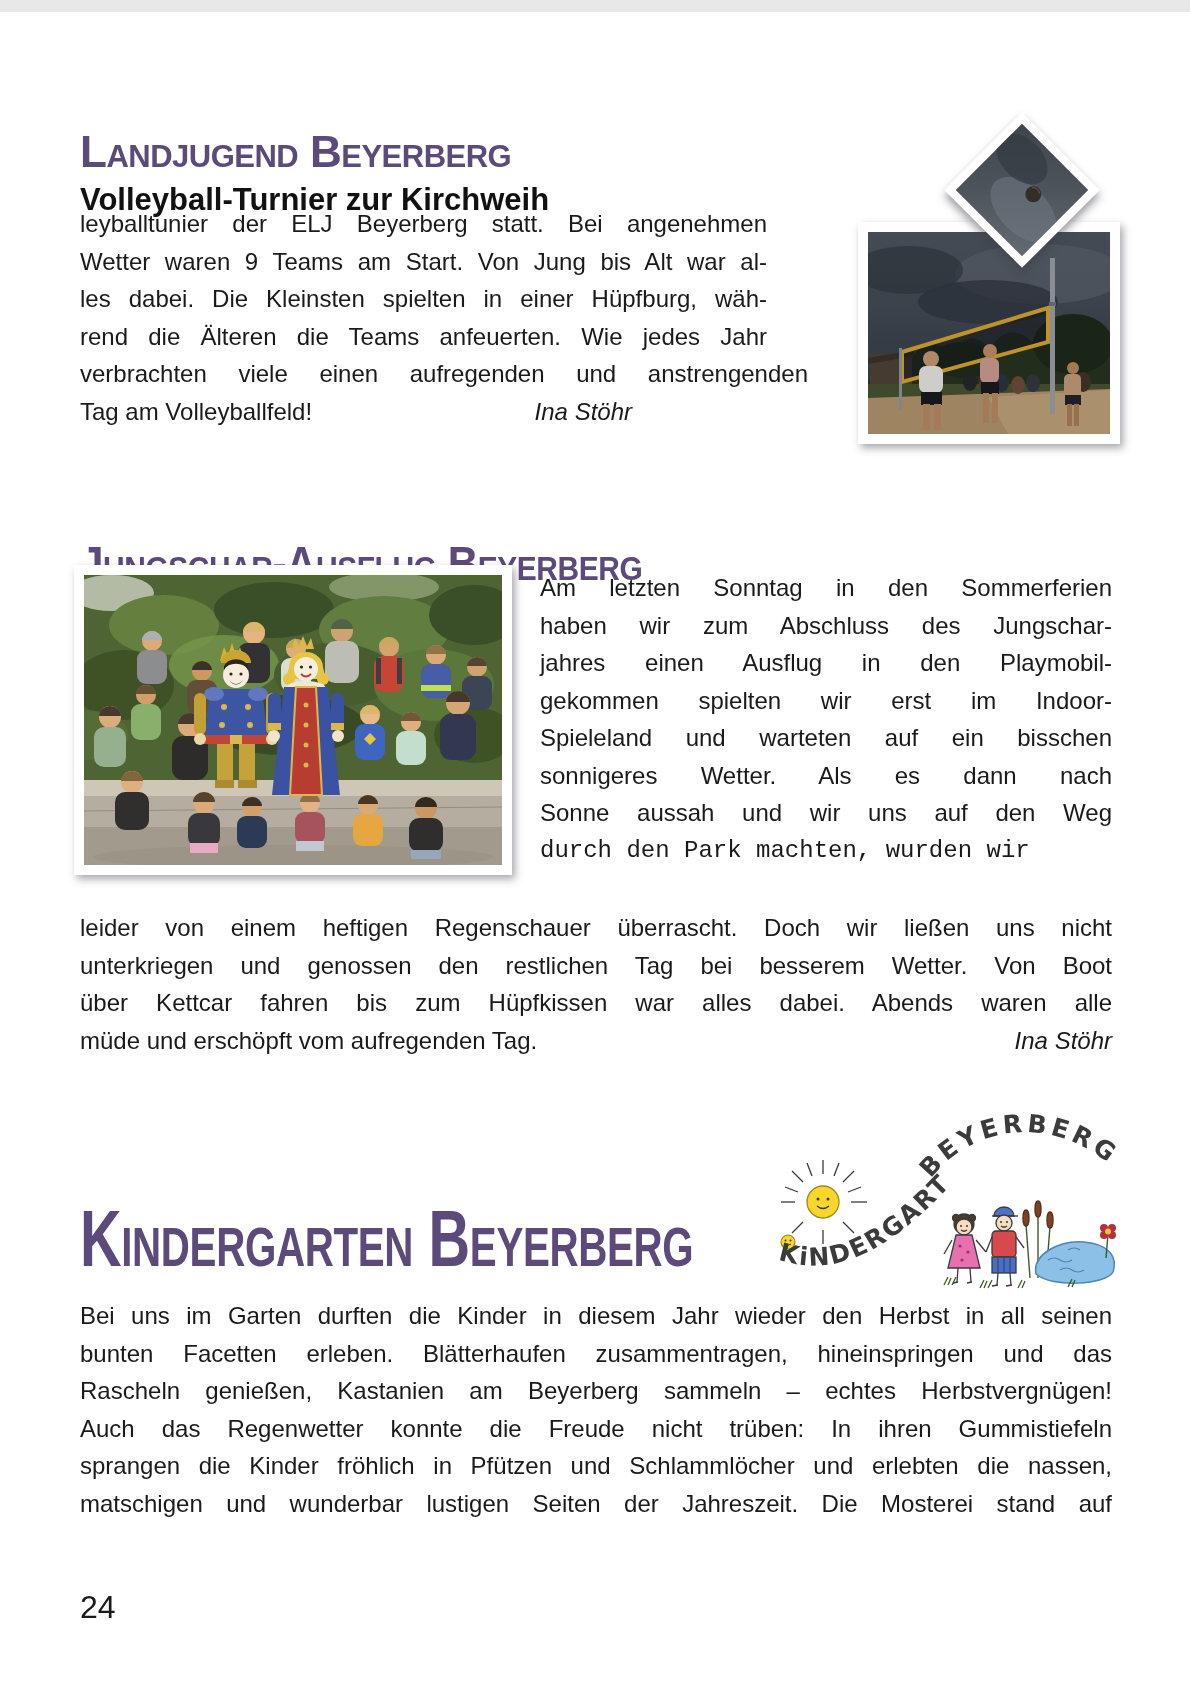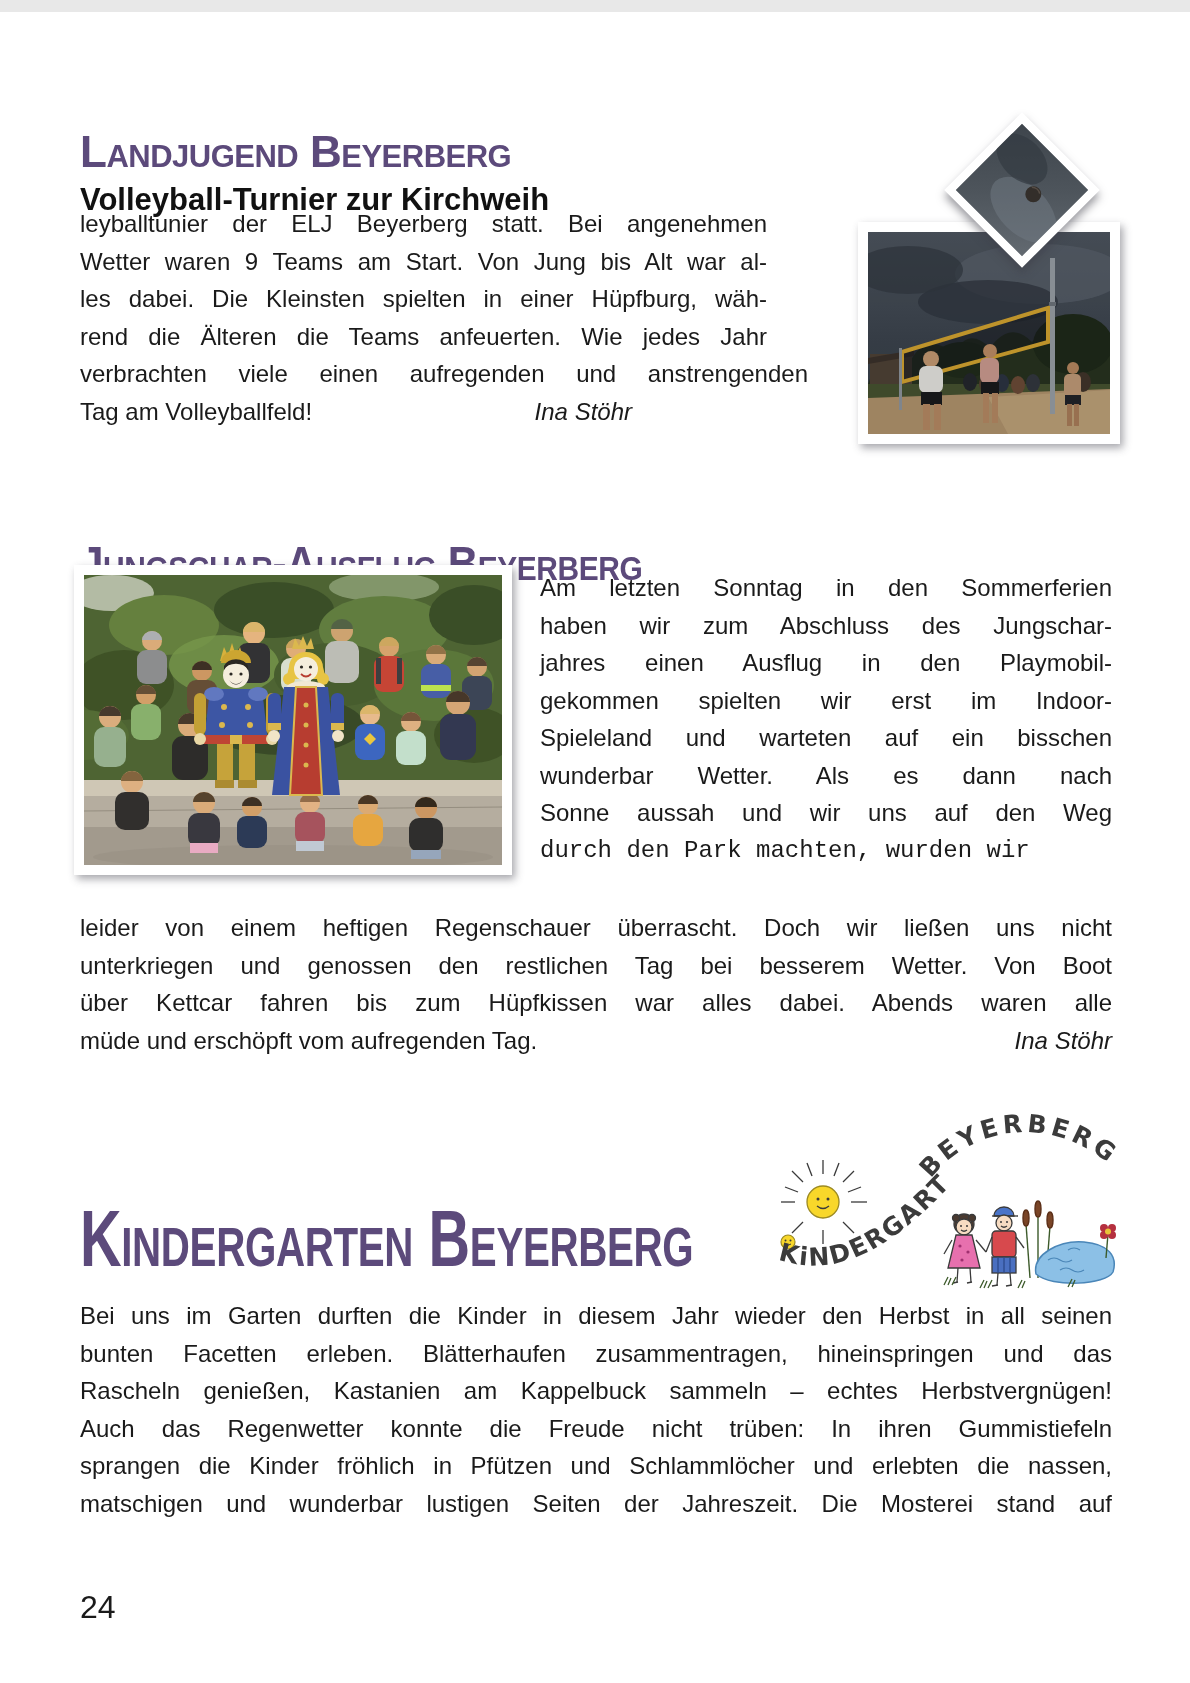--- a/index.html
+++ b/index.html
@@ -339,21 +339,21 @@
       <rect width="418" height="290" fill="#ffd98a" opacity="0.07"></rect>
     </svg>
   </div>
 
   <div class="abs s2col">
     <div class="jl">Am letzten Sonntag in den Sommerferien</div>
     <div class="jl">haben wir zum Abschluss des Jungschar-</div>
     <div class="jl">jahres einen Ausflug in den Playmobil-</div>
     <div class="jl">gekommen spielten wir erst im Indoor-</div>
     <div class="jl">Spieleland und warteten auf ein bisschen</div>
-    <div class="jl">wunderbar Wetter. Als es dann nach</div>
+    <div class="jl">sonnigeres Wetter. Als es dann nach</div>
     <div class="jl">Sonne aussah und wir uns auf den Weg</div>
     <div class="jl plain">durch den Park machten, wurden wir</div>
   </div>
 
   <div class="abs s2full">
     <div class="jl">leider von einem heftigen Regenschauer überrascht. Doch wir ließen uns nicht</div>
     <div class="jl">unterkriegen und genossen den restlichen Tag bei besserem Wetter. Von Boot</div>
     <div class="jl">über Kettcar fahren bis zum Hüpfkissen war alles dabei. Abends waren alle</div>
     <div class="lastline">
       <span>müde und erschöpft vom aufregenden Tag.</span>
@@ -474,21 +474,21 @@
         <path d="M250,206 l4,-8 M254,206 l3,-7"></path>
         <path d="M300,205 l4,-8 M304,205 l3,-7 M352,196 l4,-8 M356,196 l3,-7"></path>
       </g>
     </svg>
   </div>
 
 
   <div class="abs s3body">
     <div class="jl">Bei uns im Garten durften die Kinder in diesem Jahr wieder den Herbst in all seinen</div>
     <div class="jl">bunten Facetten erleben. Blätterhaufen zusammentragen, hineinspringen und das</div>
-    <div class="jl">Rascheln genießen, Kastanien am Kappelbuck sammeln – echtes Herbstvergnügen!</div>
+    <div class="jl">Rascheln genießen, Kastanien am Beyerberg sammeln – echtes Herbstvergnügen!</div>
     <div class="jl">Auch das Regenwetter konnte die Freude nicht trüben: In ihren Gummistiefeln</div>
     <div class="jl">sprangen die Kinder fröhlich in Pfützen und Schlammlöcher und erlebten die nassen,</div>
     <div class="jl">matschigen und wunderbar lustigen Seiten der Jahreszeit. Die Mosterei stand auf</div>
   </div>
 
   <div class="abs pagenum">24</div>
   <div class="abs bottomedge"></div>
 </div>
 
 </body></html>

